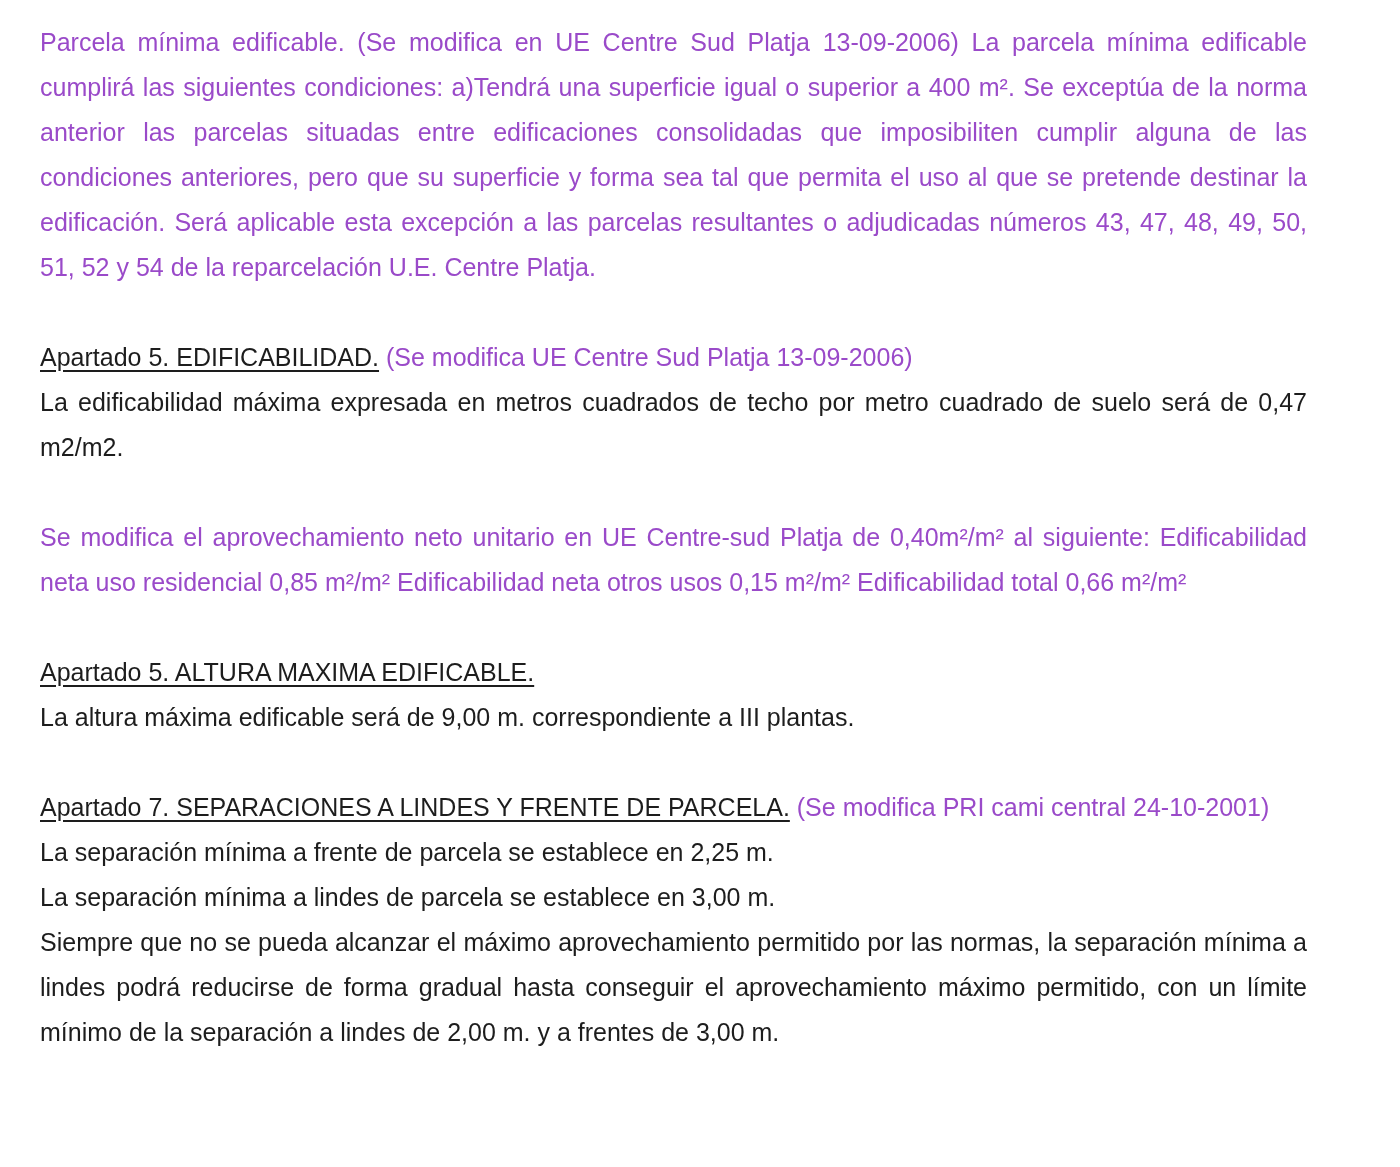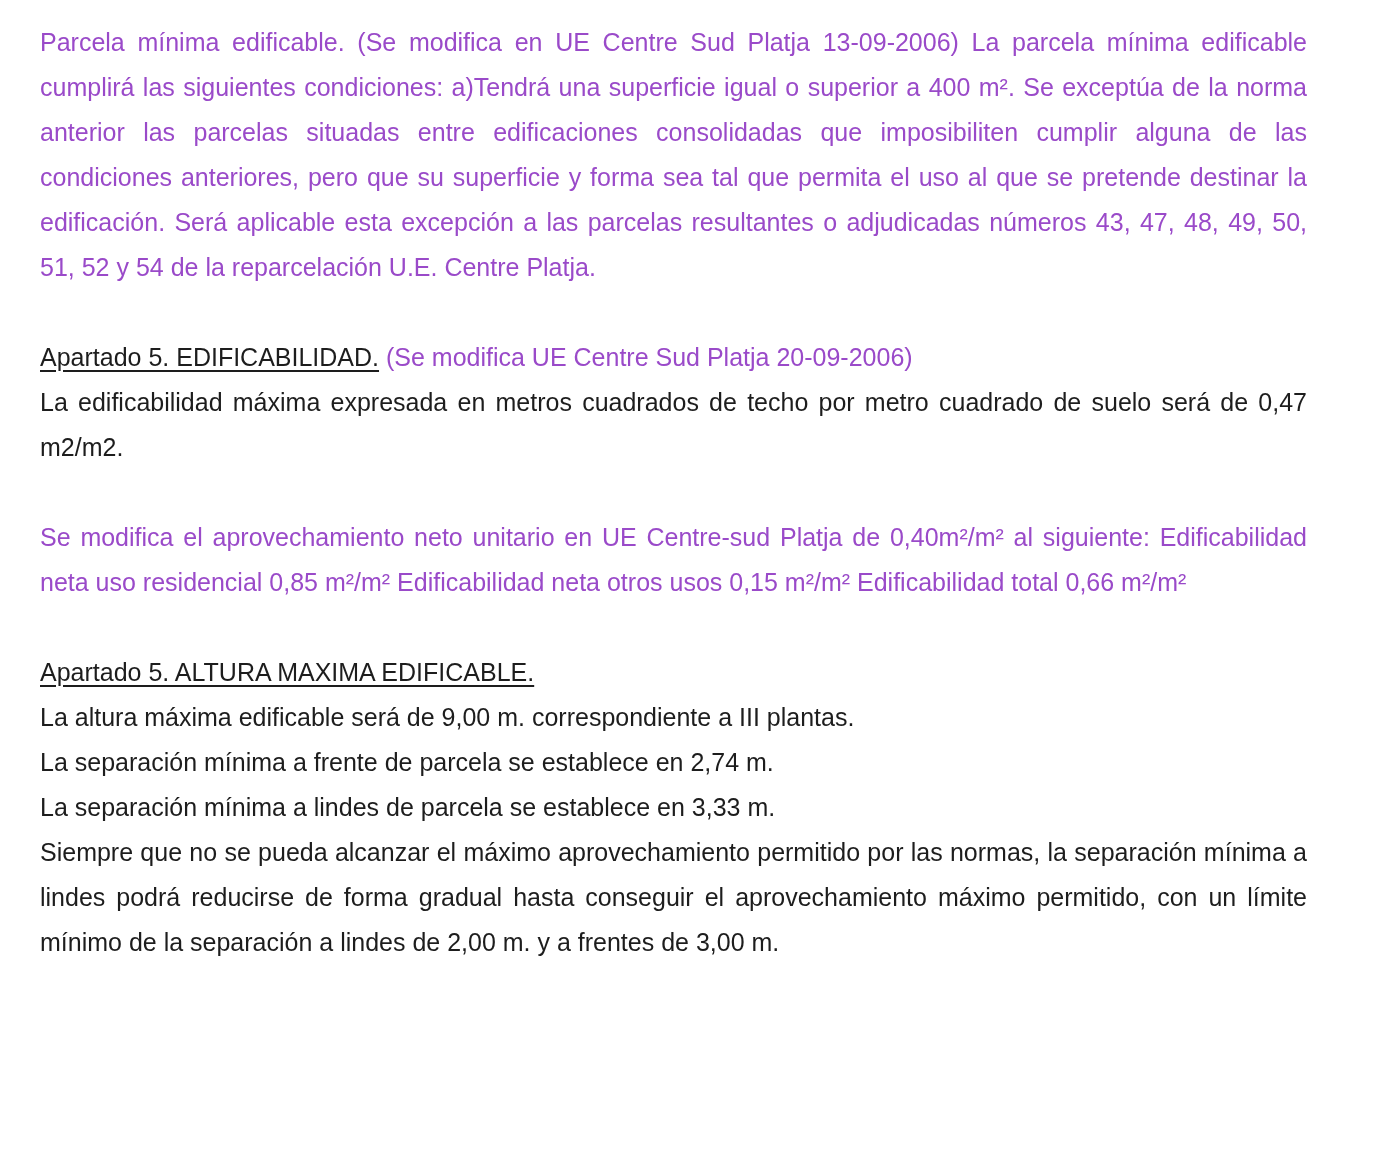--- a/index.html
+++ b/index.html
@@ -40,30 +40,31 @@
     text-underline-offset: 4px;
   }
 </style>
 </head>
 <body style="background: rgb(255, 255, 255);">
 
 <main class="page">
 
   <p class="purple justify">Parcela mínima edificable. (Se modifica en UE Centre Sud Platja 13-09-2006) La parcela mínima edificable cumplirá las siguientes condiciones: a)Tendrá una superficie igual o superior a 400 m². Se exceptúa de la norma anterior las parcelas situadas entre edificaciones consolidadas que imposibiliten cumplir alguna de las condiciones anteriores, pero que su superficie y forma sea tal que permita el uso al que se pretende destinar la edificación. Será aplicable esta excepción a las parcelas resultantes o adjudicadas números 43, 47, 48, 49, 50, 51, 52 y 54 de la reparcelación U.E. Centre Platja.</p>
 
-  <p class="gap"><span class="h-underline">Apartado 5. EDIFICABILIDAD.</span><span class="purple"> (Se modifica UE Centre Sud Platja 20-09-2006)</span></p>
+  <p class="gap"><span class="h-underline">Apartado 5. EDIFICABILIDAD.</span><span class="purple"> (Se modifica UE Centre Sud Platja 13-09-2006)</span></p>
 
   <p class="justify">La edificabilidad máxima expresada en metros cuadrados de techo por metro cuadrado de suelo será de 0,47 m2/m2.</p>
 
   <p class="purple justify gap">Se modifica el aprovechamiento neto unitario en UE Centre-sud Platja de 0,40m²/m² al siguiente: Edificabilidad neta uso residencial 0,85 m²/m² Edificabilidad neta otros usos 0,15 m²/m² Edificabilidad total 0,66 m²/m²</p>
 
   <p class="gap"><span class="h-underline">Apartado 5. ALTURA MAXIMA EDIFICABLE.</span></p>
 
   <p>La altura máxima edificable será de 9,00 m. correspondiente a III plantas.</p>
 
+  <p class="justify gap"><span class="h-underline">Apartado 7. SEPARACIONES A LINDES Y FRENTE DE PARCELA.</span><span class="purple"> (Se modifica PRI cami central 24-10-2001)</span></p>
 
-  <p>La separación mínima a frente de parcela se establece en 2,74 m.</p>
+  <p>La separación mínima a frente de parcela se establece en 2,25 m.</p>
 
-  <p>La separación mínima a lindes de parcela se establece en 3,33 m.</p>
+  <p>La separación mínima a lindes de parcela se establece en 3,00 m.</p>
 
   <p class="justify">Siempre que no se pueda alcanzar el máximo aprovechamiento permitido por las normas,  la separación mínima a lindes podrá reducirse de forma gradual hasta conseguir el aprovechamiento máximo permitido, con un límite mínimo de la separación a lindes de 2,00 m. y a frentes de 3,00 m.</p>
 
 </main>
 
 </body></html>

